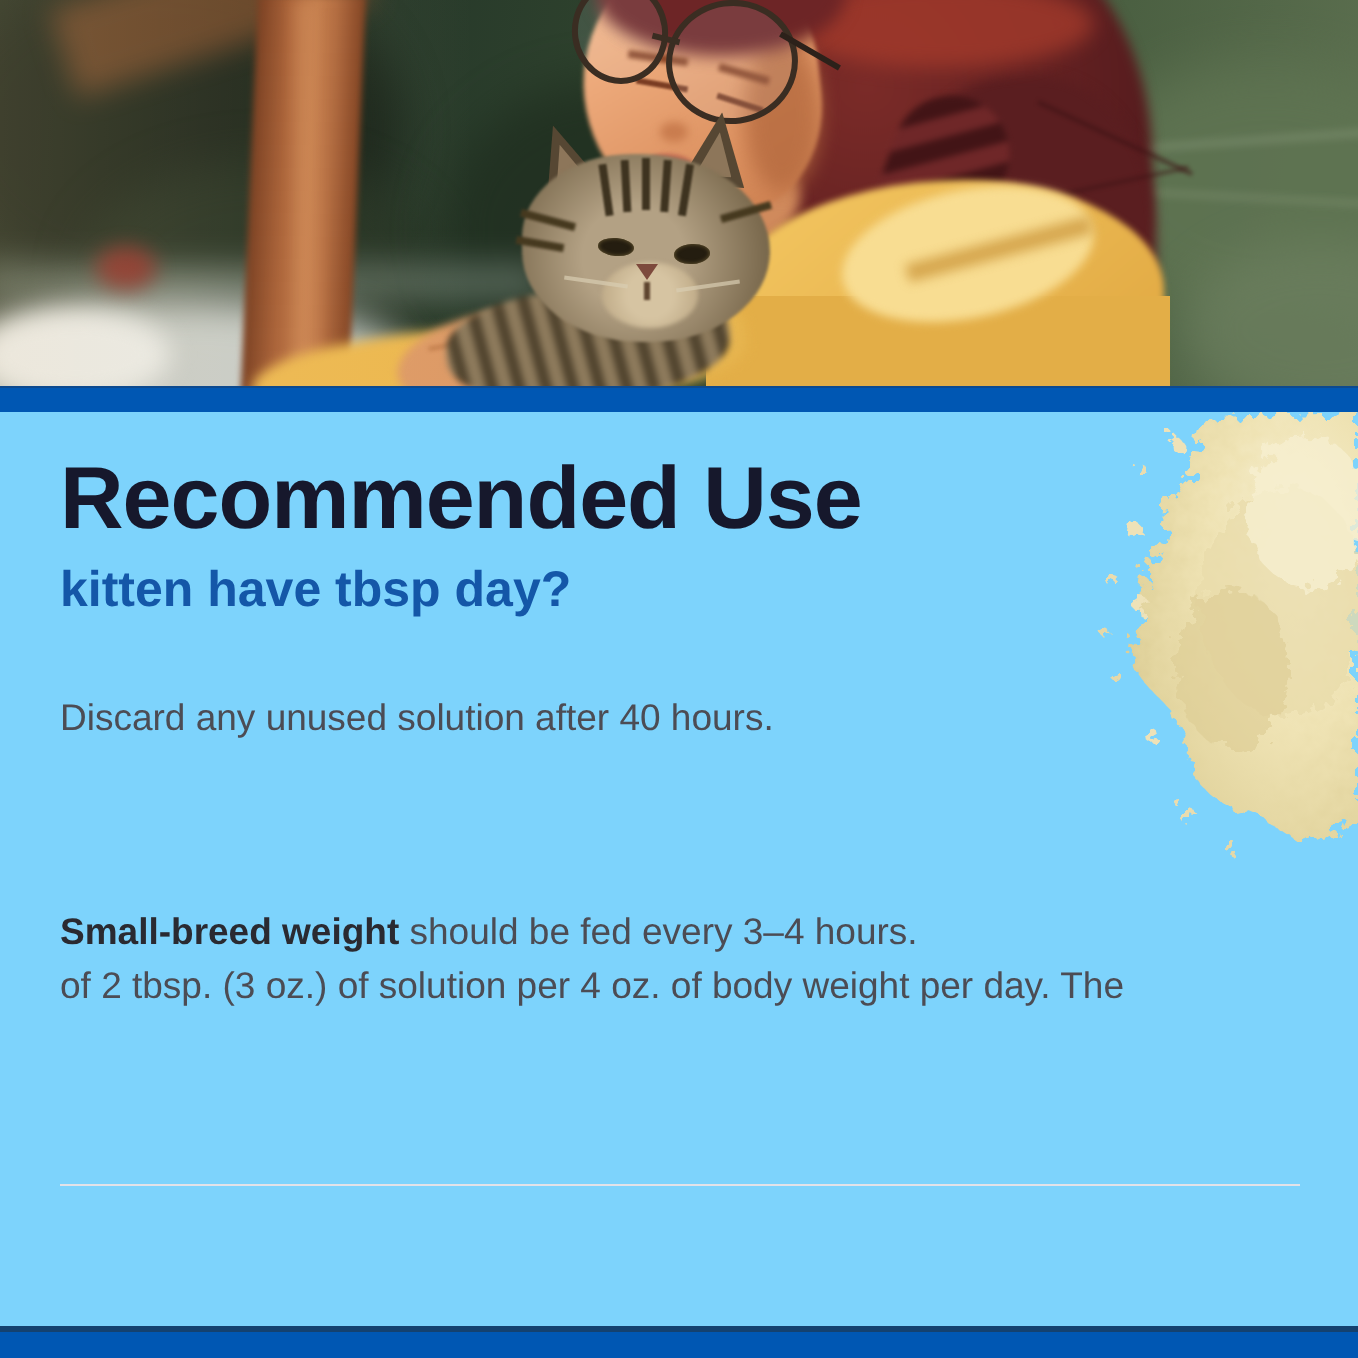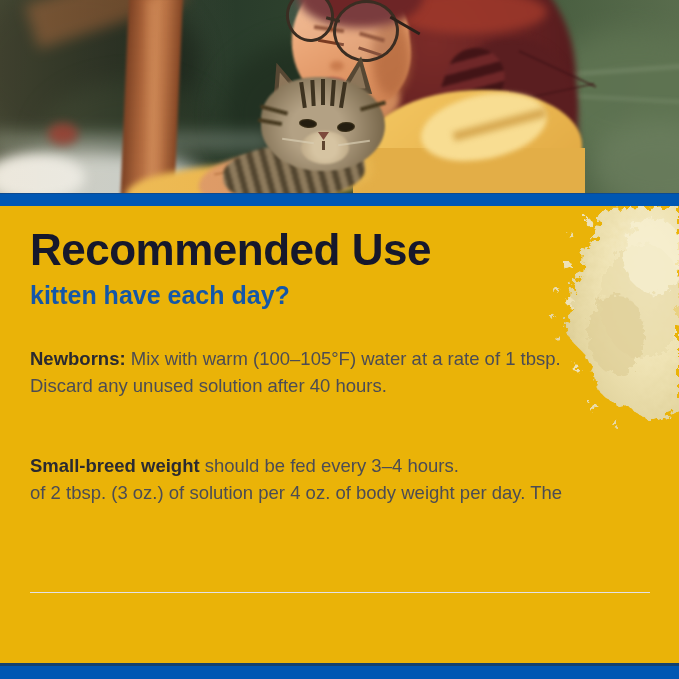--- a/index.html
+++ b/index.html
@@ -1,17 +1,17 @@
 <!DOCTYPE html>
 <html><head>
 <meta charset="utf-8">
 <style>
   html,body{margin:0;padding:0;background:#fff;}
   .poster{position:relative;width:679px;height:679px;overflow:hidden;
-          font-family:"Liberation Sans", sans-serif;background:#eab308;}
+          font-family:"Liberation Sans", sans-serif;background:#7dd3fc;}
 
   
   .photo{position:absolute;left:0;top:0;width:679px;height:193px;overflow:hidden;
          background:linear-gradient(100deg,#1c2a1e 0%,#27392a 28%,#33482f 55%,#4a5f41 78%,#5d7050 100%);}
   .photo .b{position:absolute;}
   .blob{border-radius:50%;}
   .fol1{left:-30px;top:-20px;width:230px;height:170px;background:#141f16;filter:blur(12px);opacity:.85;}
   .fol2{left:40px;top:80px;width:180px;height:120px;background:#223122;filter:blur(12px);opacity:.8;}
   .fol3{left:540px;top:30px;width:190px;height:130px;background:#5f7452;filter:blur(14px);opacity:.9;}
   .fol4{left:590px;top:120px;width:140px;height:90px;background:#6d8060;filter:blur(12px);opacity:.7;}
@@ -210,25 +210,24 @@
         <circle cx="44" cy="16" r="3.2" fill="#eee2b8"></circle>
         <circle cx="8" cy="110" r="2.2" fill="#e6d8a8"></circle>
       </g>
     </svg>
   </div>
 
   <div class="content">
     <div class="title">Recommended Use</div>
 
     <div class="subtitle">
-      <div>kitten have each day?</div>
+      <div>kitten have tbsp day?</div>
     </div>
 
     <div class="para para-newborns">
-      <div><b>Newborns:</b><span> Mix with warm (100–105°F) water at a rate of 1 tbsp.</span></div>
       <div>Discard any unused solution after 40 hours.</div>
     </div>
 
     <div class="para para-feeding">
       <div><b>Small-breed weight</b><span> should be fed every 3–4 hours.</span></div>
       <div>of 2 tbsp. (3 oz.) of solution per 4 oz. of body weight per day. The</div>
     </div>
 
     <div class="divider"></div>
 

